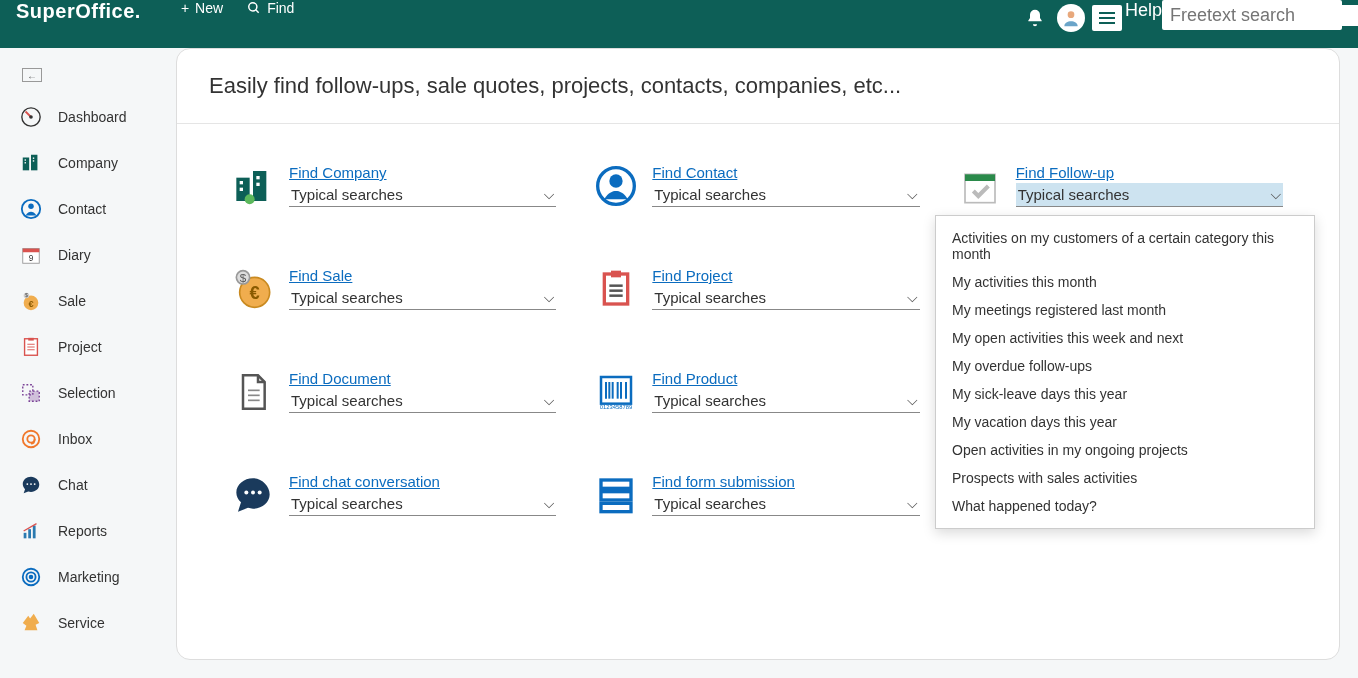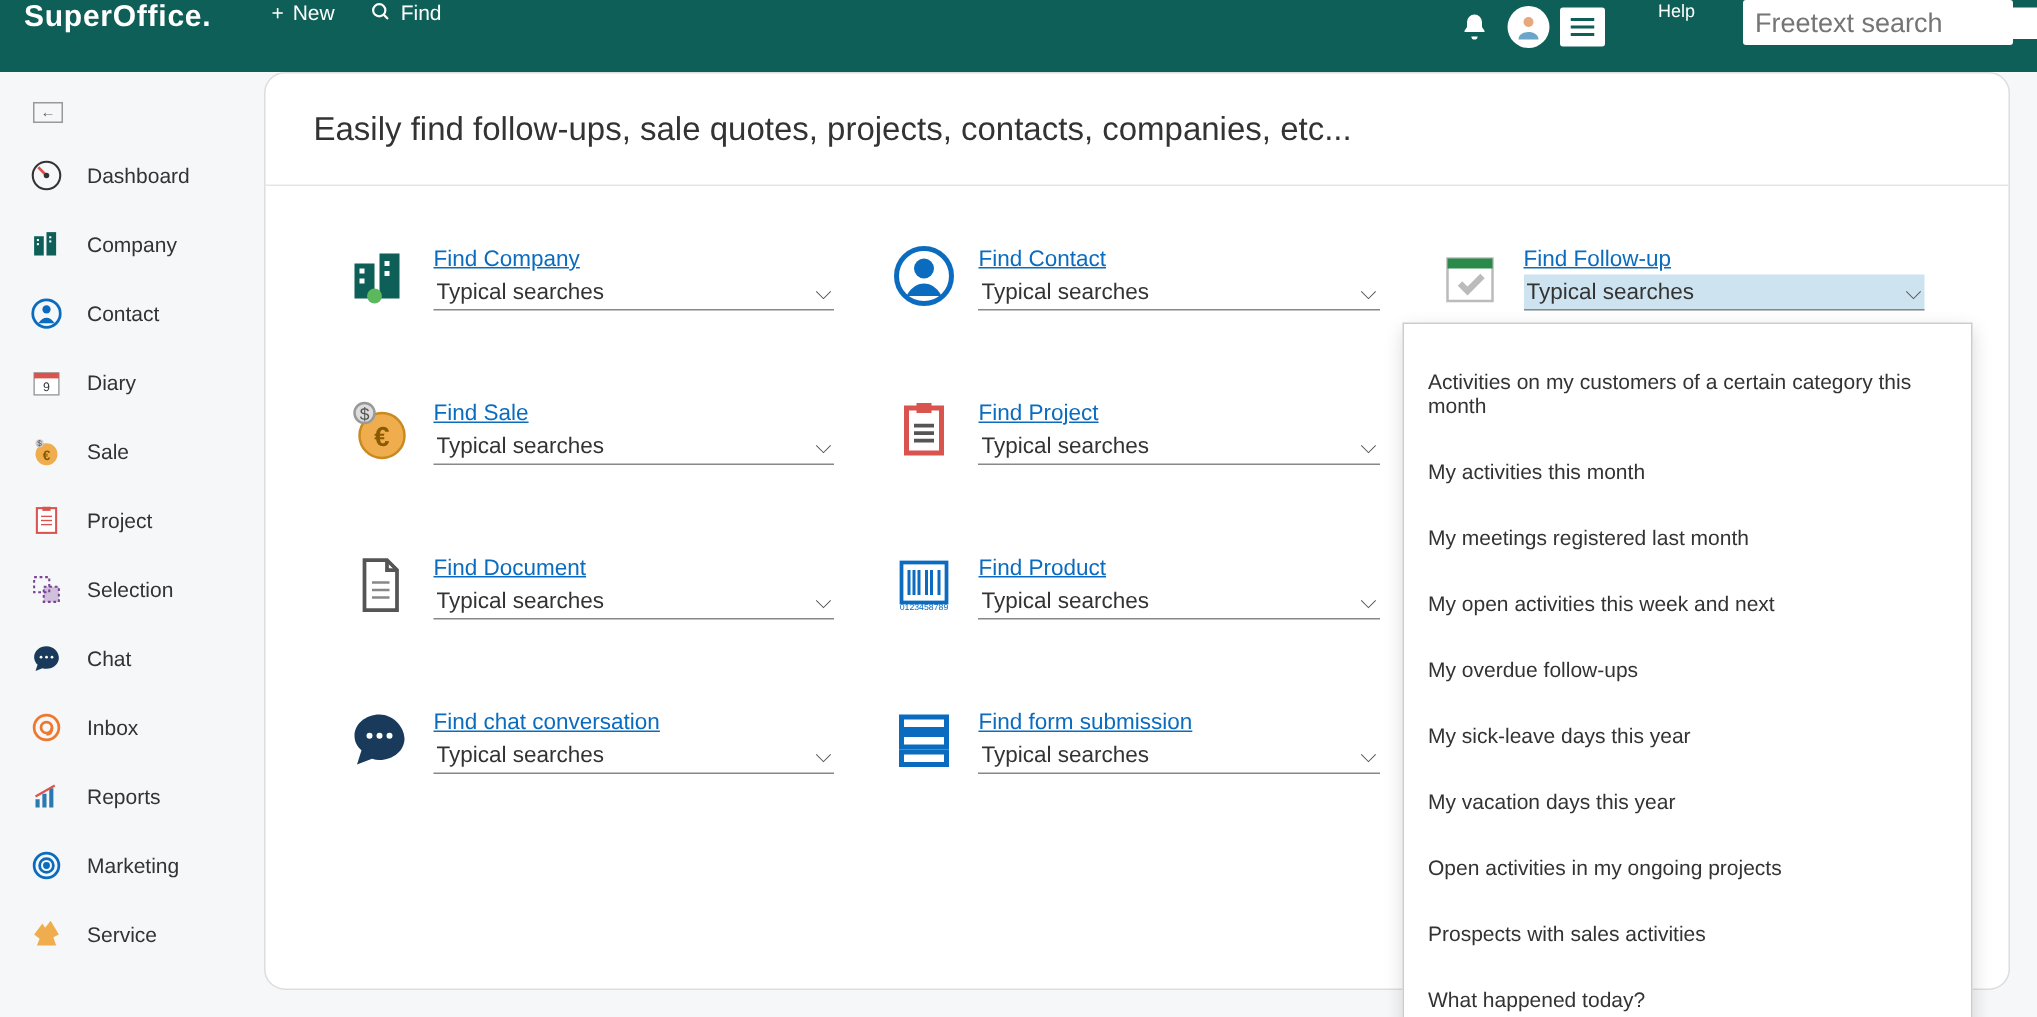--- a/index.html
+++ b/index.html
@@ -5,45 +5,45 @@
 * { margin: 0; padding: 0; box-sizing: border-box; font-family: "Segoe UI", Arial, sans-serif; }
 body { background: #f5f7f8; width: 1358px; height: 678px; overflow: hidden; }
 
 .topbar { background: #0d5f57; height: 48px; display: flex; align-items: flex-start; padding: 0 16px; color: #fff; }
 .logo { font-size: 20px; font-weight: 700; letter-spacing: 0.5px; margin-right: 40px; }
 .topbar-action { display: flex; align-items: center; gap: 6px; margin-right: 24px; cursor: pointer; font-size: 14px; }
 .topbar-spacer { flex: 1; }
 .topbar-icon { width: 36px; height: 36px; display: flex; align-items: center; justify-content: center; cursor: pointer; }
 .avatar { width: 28px; height: 28px; border-radius: 50%; background: #fff; display: flex; align-items: center; justify-content: center; font-size: 16px; }
 .menu-btn { width: 30px; height: 26px; background: #fff; color: #0d5f57; display: flex; align-items: center; justify-content: center; border-radius: 2px; }
-.help { font-size: 12px; margin: 0 32px; cursor: pointer; }
+.help { font-size: 18px; margin: 0 0; cursor: pointer; }
 .search-box { background: #fff; height: 30px; width: 180px; display: flex; align-items: center; padding: 0 8px; border-radius: 2px; }
 .search-box input { border: none; outline: none; flex: 1; font-size: 18px; color: #a16207; }
 
 .layout { display: flex; height: calc(678px - 48px); }
 .sidebar { width: 176px; padding-top: 16px; }
 .collapse { padding: 4px 8px 12px 22px; }
 .collapse-icon { border: 1px solid #999; width: 20px; height: 14px; display: flex; align-items: center; justify-content: center; font-size: 10px; color: #666; }
 .nav-item { display: flex; align-items: center; gap: 16px; padding: 12px 20px; cursor: pointer; font-size: 14px; color: #333; }
 .nav-icon { width: 22px; height: 22px; display: flex; align-items: center; justify-content: center; }
 
 .main { flex: 1; padding: 0 18px 18px 0; }
 .panel { background: #fff; border: 1px solid #ddd; border-radius: 14px; height: 100%; position: relative; }
 .panel-header { padding: 24px 32px; font-size: 22px; color: #333; border-bottom: 1px solid #e5e5e5; }
 .grid { padding: 40px 56px; display: grid; grid-template-columns: repeat(3, 1fr); gap: 60px 40px; }
-.card { display: flex; gap: 16px; align-items: flex-start; }
+.card { display: flex; gap: 16px; align-items: center; }
 .card-icon { width: 40px; height: 40px; flex-shrink: 0; display: flex; align-items: center; justify-content: center; }
 .card-body { flex: 1; }
 .card-link { color: #0b6cbf; font-size: 15px; text-decoration: underline; cursor: pointer; display: inline-block; margin-bottom: 2px; }
 .card-select { display: flex; align-items: center; justify-content: space-between; border-bottom: 1px solid #888; padding: 3px 2px; font-size: 15px; color: #333; cursor: pointer; min-width: 200px; }
 .card-select.open { background: #cde3f0; }
 .chev { color: #555; font-size: 14px; }
 
 .dropdown { position: absolute; background: #fff; border: 1px solid #ccc; box-shadow: 0 4px 12px rgba(0,0,0,0.15); top: 166px; right: 24px; width: 380px; padding: 8px 0; z-index: 10; }
-.dropdown-item { padding: 6px 16px; font-size: 14px; color: #333; cursor: pointer; margin-top: 16px; }
+.dropdown-item { padding: 6px 16px; font-size: 14px; color: #333; cursor: pointer; }
 
 svg { display: block; }
 </style>
 </head>
 <body>
 
 <div class="topbar">
   <div class="logo">SuperOffice.</div>
   <div class="topbar-action">
     <span>+</span>
@@ -166,38 +166,38 @@
       <span class="nav-icon">
           <svg width="22" height="22" viewBox="0 0 24 24" stroke="#7b4397" stroke-width="1.5" fill="none" stroke-dasharray="2 2">
             <rect x="3" y="3" width="11" height="11"></rect>
             <rect x="10" y="10" width="11" height="11" fill="#7b4397" fill-opacity="0.3"></rect>
           </svg>
         </span>
       <span>Selection</span>
     </div>
     <div class="nav-item">
       <span class="nav-icon">
+          <svg width="22" height="22" viewBox="0 0 24 24" fill="none" stroke="#f0782c" stroke-width="2">
+            <circle cx="12" cy="12" r="9"></circle>
+            <path d="M8 12a4 4 0 1 0 8 0 4 4 0 1 0-8 0"></path>
+            <path d="M16 12c0 3-1 5-4 5"></path>
+          </svg>
+        </span>
+      <span>Inbox</span>
+    </div>
+    <div class="nav-item">
+      <span class="nav-icon">
           <svg width="22" height="22" viewBox="0 0 24 24" fill="#1a3a5c">
             <path d="M12 3C7 3 3 6.5 3 11c0 2 1 4 2.5 5.5L4 21l5-2c1 .3 2 .5 3 .5 5 0 9-3.5 9-8s-4-8.5-9-8.5z"></path>
             <circle cx="8" cy="11" r="1" fill="#fff"></circle>
             <circle cx="12" cy="11" r="1" fill="#fff"></circle>
             <circle cx="16" cy="11" r="1" fill="#fff"></circle>
           </svg>
         </span>
       <span>Chat</span>
-    </div>
-    <div class="nav-item">
-      <span class="nav-icon">
-          <svg width="22" height="22" viewBox="0 0 24 24" fill="none" stroke="#f0782c" stroke-width="2">
-            <circle cx="12" cy="12" r="9"></circle>
-            <path d="M8 12a4 4 0 1 0 8 0 4 4 0 1 0-8 0"></path>
-            <path d="M16 12c0 3-1 5-4 5"></path>
-          </svg>
-        </span>
-      <span>Inbox</span>
     </div>
     <div class="nav-item">
       <span class="nav-icon">
           <svg width="22" height="22" viewBox="0 0 24 24">
             <rect x="4" y="14" width="3" height="6" fill="#2a7ab0"></rect>
             <rect x="9" y="10" width="3" height="10" fill="#2a7ab0"></rect>
             <rect x="14" y="6" width="3" height="14" fill="#2a7ab0"></rect>
             <path d="M4 12 L18 4" stroke="#d9534f" stroke-width="1.5" fill="none"></path>
           </svg>
         </span>

